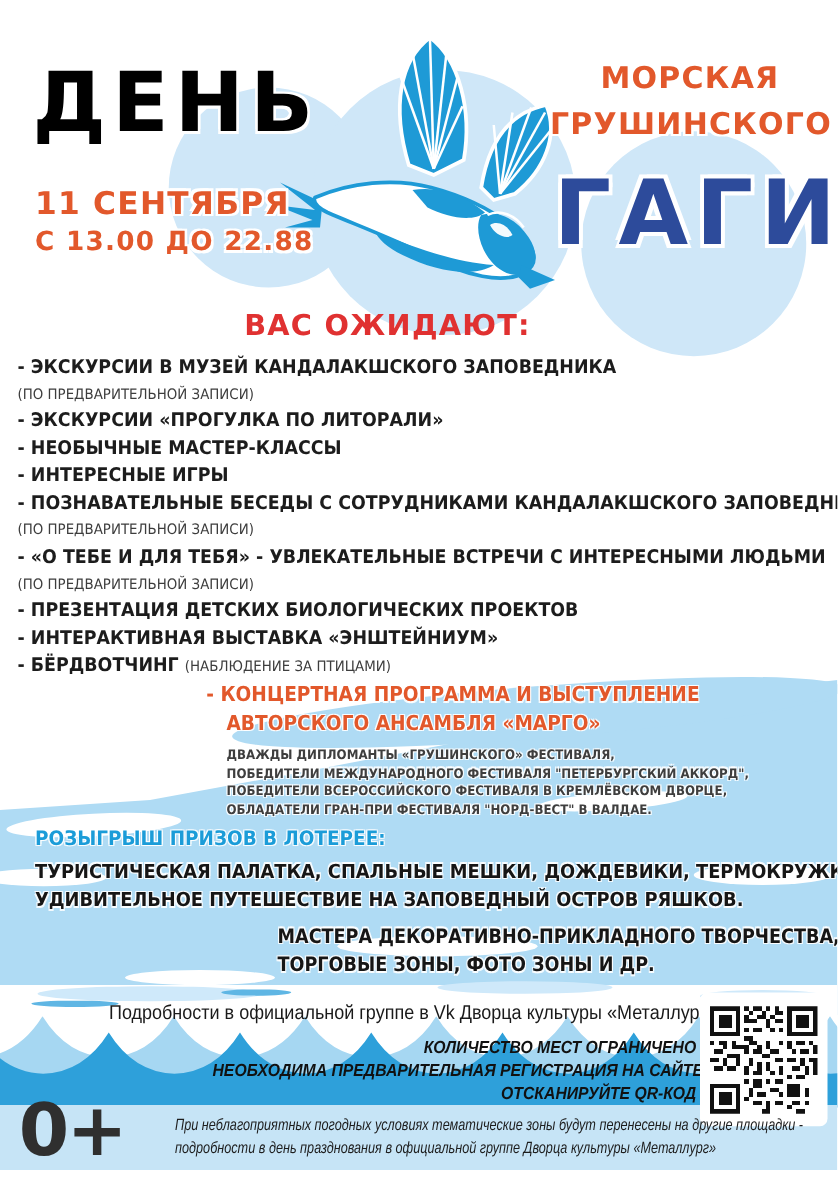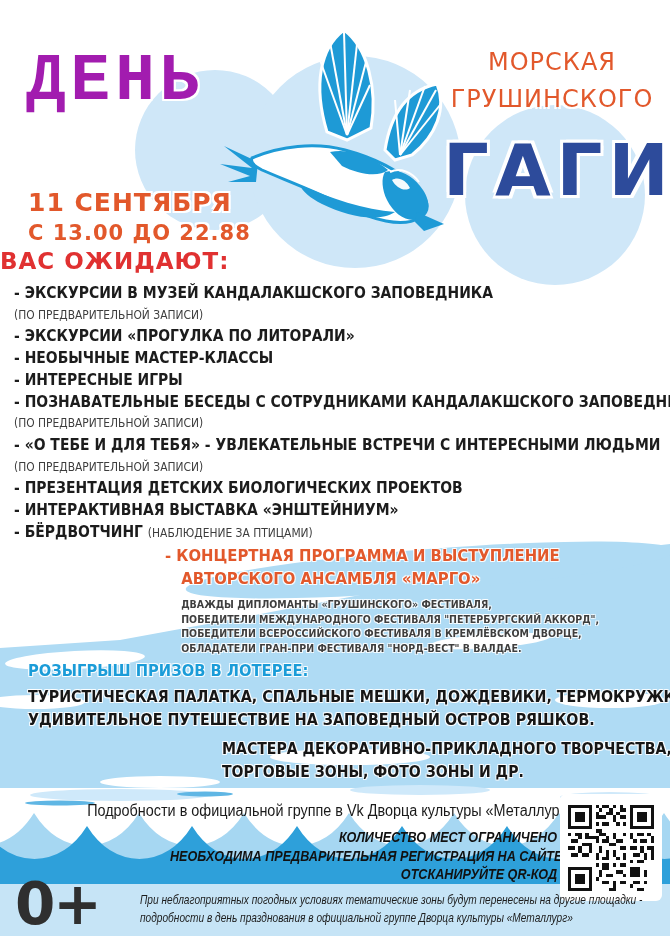--- a/index.html
+++ b/index.html
@@ -2,33 +2,33 @@
 <html><head>
 <meta charset="utf-8">
 <style>
   html,body{margin:0;padding:0;background:#fff;}
   .poster{position:relative;width:670px;height:947px;background:#ffffff;overflow:hidden;
           font-family:"DejaVu Sans",sans-serif;}
   .abs{position:absolute;}
   .bg{left:0;top:0;width:670px;height:947px;z-index:0;}
   .txt{z-index:2;}
   
-  .title-day{left:26px;top:44px;font-size:66px;font-weight:700;color:#a21caf;letter-spacing:5px;
-             text-shadow:-2px -2px 0 #fff,2px -2px 0 #fff,-2px 2px 0 #fff,2px 2px 0 #fff;font-family:Liberation Mono, monospace;}
-  .venue{left:440px;top:44px;width:224px;text-align:center;font-size:24px;font-weight:400;
+  .title-day{left:26px;top:44px;font-size:66px;font-weight:700;color:#000000;letter-spacing:5px;
+             text-shadow:-2px -2px 0 #fff,2px -2px 0 #fff,-2px 2px 0 #fff,2px 2px 0 #fff;}
+  .venue{left:440px;top:44px;width:224px;text-align:center;font-size:24px;font-weight:700;
          color:#e2582b;line-height:37px;letter-spacing:1px;
          text-shadow:-2px -2px 0 #fff,2px -2px 0 #fff,-2px 2px 0 #fff,2px 2px 0 #fff;}
   .title-gagi{left:443px;top:128px;font-size:72px;font-weight:700;color:#2d4b9b;letter-spacing:6px;
               text-shadow:-3px -3px 0 #fff,3px -3px 0 #fff,-3px 3px 0 #fff,3px 3px 0 #fff;}
   .datetime{left:28px;top:146px;color:#e2582b;font-weight:700;
             text-shadow:-2px -2px 0 #fff,2px -2px 0 #fff,-2px 2px 0 #fff,2px 2px 0 #fff;}
-  .datetime .d1{font-size:25px;line-height:34px;letter-spacing:1px;margin-top:40px;}
+  .datetime .d1{font-size:25px;line-height:34px;letter-spacing:1px;}
   .datetime .d2{font-size:21px;line-height:26px;letter-spacing:1px;}
   
-  .expect-h{left:0;top:248px;width:620px;font-size:23px;font-weight:700;
+  .expect-h{left:0;top:248px;width:620px;text-align:center;font-size:23px;font-weight:700;
             color:#e03131;letter-spacing:1px;}
   .program{left:14px;top:280px;width:700px;padding-top:3px;transform:scaleX(0.93);transform-origin:0 0;color:#1c1c1c;}
   .program .li{margin:0;font-size:15px;font-weight:700;line-height:21.7px;white-space:nowrap;}
   .program .note{margin:0;font-size:11.5px;font-weight:400;line-height:21.7px;color:#3d3d3d;white-space:nowrap;}
   .program .inote{font-size:11.5px;font-weight:400;color:#3d3d3d;}
   
   .halo{text-shadow:-1px -1px 0 rgba(255,255,255,.85),1px -1px 0 rgba(255,255,255,.85),
         -1px 1px 0 rgba(255,255,255,.85),1px 1px 0 rgba(255,255,255,.85);}
   .concert{left:165px;top:544px;transform:scaleX(0.9);transform-origin:0 0;}
   .concert .c1{margin:0;font-size:16.5px;font-weight:700;color:#e2582b;line-height:23px;white-space:nowrap;}

